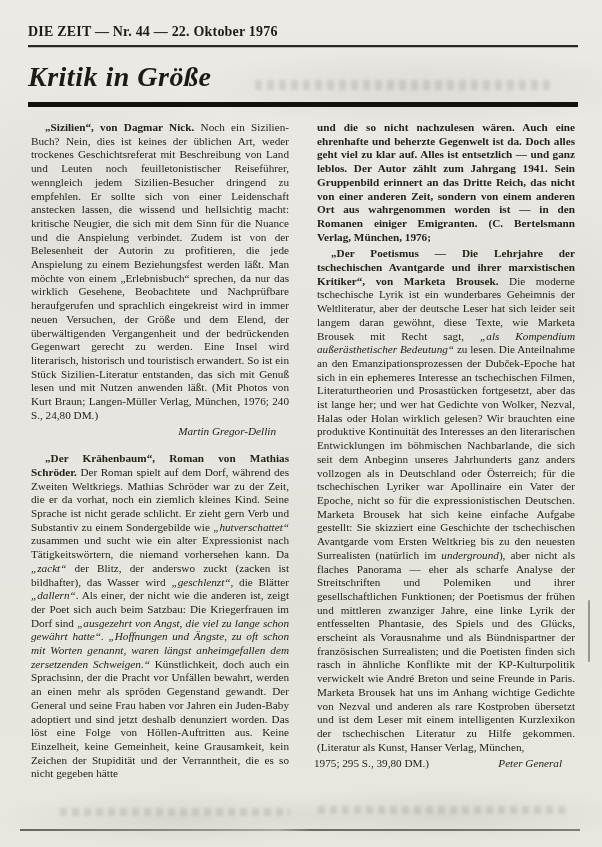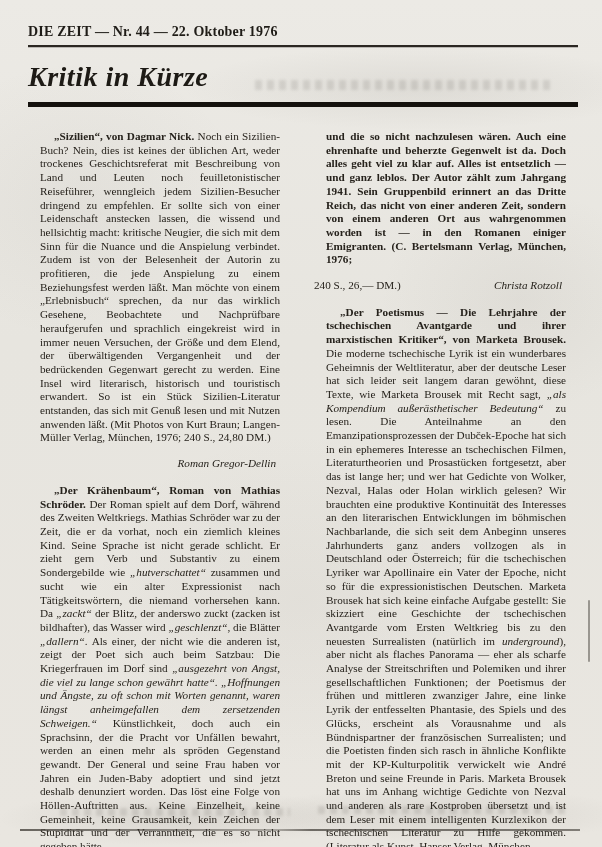--- a/index.html
+++ b/index.html
@@ -37,21 +37,21 @@
   .columns{
     display:flex;gap:22px;margin-top:11px;
   }
   .col{
     flex:1 1 0;min-width:0;
     font-size:11.2px;line-height:13.7px;
     text-align:justify;
     hyphens:auto;-webkit-hyphens:auto;
     color:#26221c;
   }
-  .para{margin:12px;text-indent:14px;}
+  .para{margin:3px;text-indent:14px;}
   .para.noindent{text-indent:0;font-weight:bold;}
   .b{font-weight:700;}
   .i{font-style:italic;}
   .sigline{
     display:flex;justify-content:space-between;align-items:baseline;
     margin:0 0 13px 0;
   }
   .sigleft{white-space:nowrap;}
   .signame{
     font-style:italic;white-space:nowrap;margin-left:auto;padding-right:16px;
@@ -73,38 +73,34 @@
   }
 </style>
 </head>
 <body>
 
 <div class="page">
   <div class="inner">
     <header>
       <div class="masthead">DIE ZEIT — Nr. 44 — 22. Oktober 1976</div>
       <div class="rule-thin"></div>
-      <h1 class="section-title">Kritik in Kürze</h1>
+      <h1 class="section-title">Kritik in Größe</h1>
       <div class="rule-thick"></div>
     </header>
     <main class="columns">
       <section class="col">
           <p class="para"><span class="b">„Sizilien“, von Dagmar Nick.</span><span> Noch ein Sizilien-Buch? Nein, dies ist keines der üblichen Art, weder trockenes Geschichtsreferat mit Beschreibung von Land und Leuten noch feuilletonistischer Reiseführer, wenngleich jedem Sizilien-Besucher dringend zu empfehlen. Er sollte sich von einer Leidenschaft anstecken lassen, die wissend und hellsichtig macht: kritische Neugier, die sich mit dem Sinn für die Nuance und die Anspielung verbindet. Zudem ist von der Belesenheit der Autorin zu profitieren, die jede Anspielung zu einem Beziehungsfest werden läßt. Man möchte von einem „Erlebnisbuch“ sprechen, da nur das wirklich Gesehene, Beobachtete und Nachprüfbare heraufgerufen und sprachlich eingekreist wird in immer neuen Versuchen, der Größe und dem Elend, der überwältigenden Vergangenheit und der bedrückenden Gegenwart gerecht zu werden. Eine Insel wird literarisch, historisch und touristisch erwandert. So ist ein Stück Sizilien-Literatur entstanden, das sich mit Genuß lesen und mit Nutzen anwenden läßt. (Mit Photos von Kurt Braun; Langen-Müller Verlag, München, 1976; 240 S., 24,80 DM.)</span></p>
           <div class="sigline">
             <span class="sigleft"></span>
-            <span class="signame">Roman Gregor-Dellin</span>
+            <span class="signame">Martin Gregor-Dellin</span>
           </div>
           <p class="para"><span class="b">„Der Krähenbaum“, Roman von Mathias Schröder.</span><span> Der Roman spielt auf dem Dorf, während des Zweiten Weltkriegs. Mathias Schröder war zu der Zeit, die er da vorhat, noch ein ziemlich kleines Kind. Seine Sprache ist nicht gerade schlicht. Er zieht gern Verb und Substantiv zu einem Sondergebilde wie </span><span class="i">„hutverschattet“</span><span> zusammen und sucht wie ein alter Expressionist nach Tätigkeitswörtern, die niemand vorhersehen kann. Da </span><span class="i">„zackt“</span><span> der Blitz, der anderswo zuckt (zacken ist bildhafter), das Wasser wird </span><span class="i">„geschlenzt“</span><span>, die Blätter </span><span class="i">„dallern“</span><span>. Als einer, der nicht wie die anderen ist, zeigt der Poet sich auch beim Satzbau: Die Kriegerfrauen im Dorf sind </span><span class="i">„ausgezehrt von Angst, die viel zu lange schon gewährt hatte“. „Hoffnungen und Ängste, zu oft schon mit Worten genannt, waren längst anheimgefallen dem zersetzenden Schweigen.“</span><span> Künstlichkeit, doch auch ein Sprachsinn, der die Pracht vor Unfällen bewahrt, werden an einen mehr als spröden Gegenstand gewandt. Der General und seine Frau haben vor Jahren ein Juden-Baby adoptiert und sind jetzt deshalb denunziert worden. Das löst eine Folge von Höllen-Auftritten aus. Keine Einzelheit, keine Gemeinheit, keine Grausamkeit, kein Zeichen der Stupidität und der Verranntheit, die es so nicht gegeben hätte</span></p>
         </section>
       <section class="col">
           <p class="para noindent"><span>und die so nicht nachzulesen wären. Auch eine ehrenhafte und beherzte Gegenwelt ist da. Doch alles geht viel zu klar auf. Alles ist entsetzlich — und ganz leblos. Der Autor zählt zum Jahrgang 1941. Sein Gruppenbild erinnert an das Dritte Reich, das nicht von einer anderen Zeit, sondern von einem anderen Ort aus wahrgenommen worden ist — in den Romanen einiger Emigranten. (C. Bertelsmann Verlag, München, 1976;</span></p>
-          <div class="sigline">
-            <span class="sigleft">240 S., 26,— DM.)</span>
-            <span class="signame">Christa Rotzoll</span>
-          </div>
           <p class="para"><span class="b">„Der Poetismus — Die Lehrjahre der tschechischen Avantgarde und ihrer marxistischen Kritiker“, von Marketa Brousek.</span><span> Die moderne tschechische Lyrik ist ein wunderbares Geheimnis der Weltliteratur, aber der deutsche Leser hat sich leider seit langem daran gewöhnt, diese Texte, wie Marketa Brousek mit Recht sagt, </span><span class="i">„als Kompendium außerästhetischer Bedeutung“</span><span> zu lesen. Die Anteilnahme an den Emanzipationsprozessen der Dubček-Epoche hat sich in ein ephemeres Interesse an tschechischen Filmen, Literaturtheorien und Prosastücken fortgesetzt, aber das ist lange her; und wer hat Gedichte von Wolker, Nezval, Halas oder Holan wirklich gelesen? Wir brauchten eine produktive Kontinuität des Interesses an den literarischen Entwicklungen im böhmischen Nachbarlande, die sich seit dem Anbeginn unseres Jahrhunderts ganz anders vollzogen als in Deutschland oder Österreich; für die tschechischen Lyriker war Apollinaire ein Vater der Epoche, nicht so für die expressionistischen Deutschen. Marketa Brousek hat sich keine einfache Aufgabe gestellt: Sie skizziert eine Geschichte der tschechischen Avantgarde vom Ersten Weltkrieg bis zu den neuesten Surrealisten (natürlich im </span><span class="i">underground</span><span>), aber nicht als flaches Panorama — eher als scharfe Analyse der Streitschriften und Polemiken und ihrer gesellschaftlichen Funktionen; der Poetismus der frühen und mittleren zwanziger Jahre, eine linke Lyrik der entfesselten Phantasie, des Spiels und des Glücks, erscheint als Vorausnahme und als Bündnispartner der französischen Surrealisten; und die Poetisten finden sich rasch in ähnliche Konflikte mit der KP-Kulturpolitik verwickelt wie André Breton und seine Freunde in Paris. Marketa Brousek hat uns im Anhang wichtige Gedichte von Nezval und anderen als rare Kostproben übersetzt und ist dem Leser mit einem intelligenten Kurzlexikon der tschechischen Literatur zu Hilfe gekommen. (Literatur als Kunst, Hanser Verlag, München,</span></p>
           <div class="sigline">
             <span class="sigleft">1975; 295 S., 39,80 DM.)</span>
             <span class="signame">Peter General</span>
           </div>
         </section>
     </main>
   </div>
   <div class="bottom-rule"></div>
   <div class="ghost-smudge ghost-title"></div>

